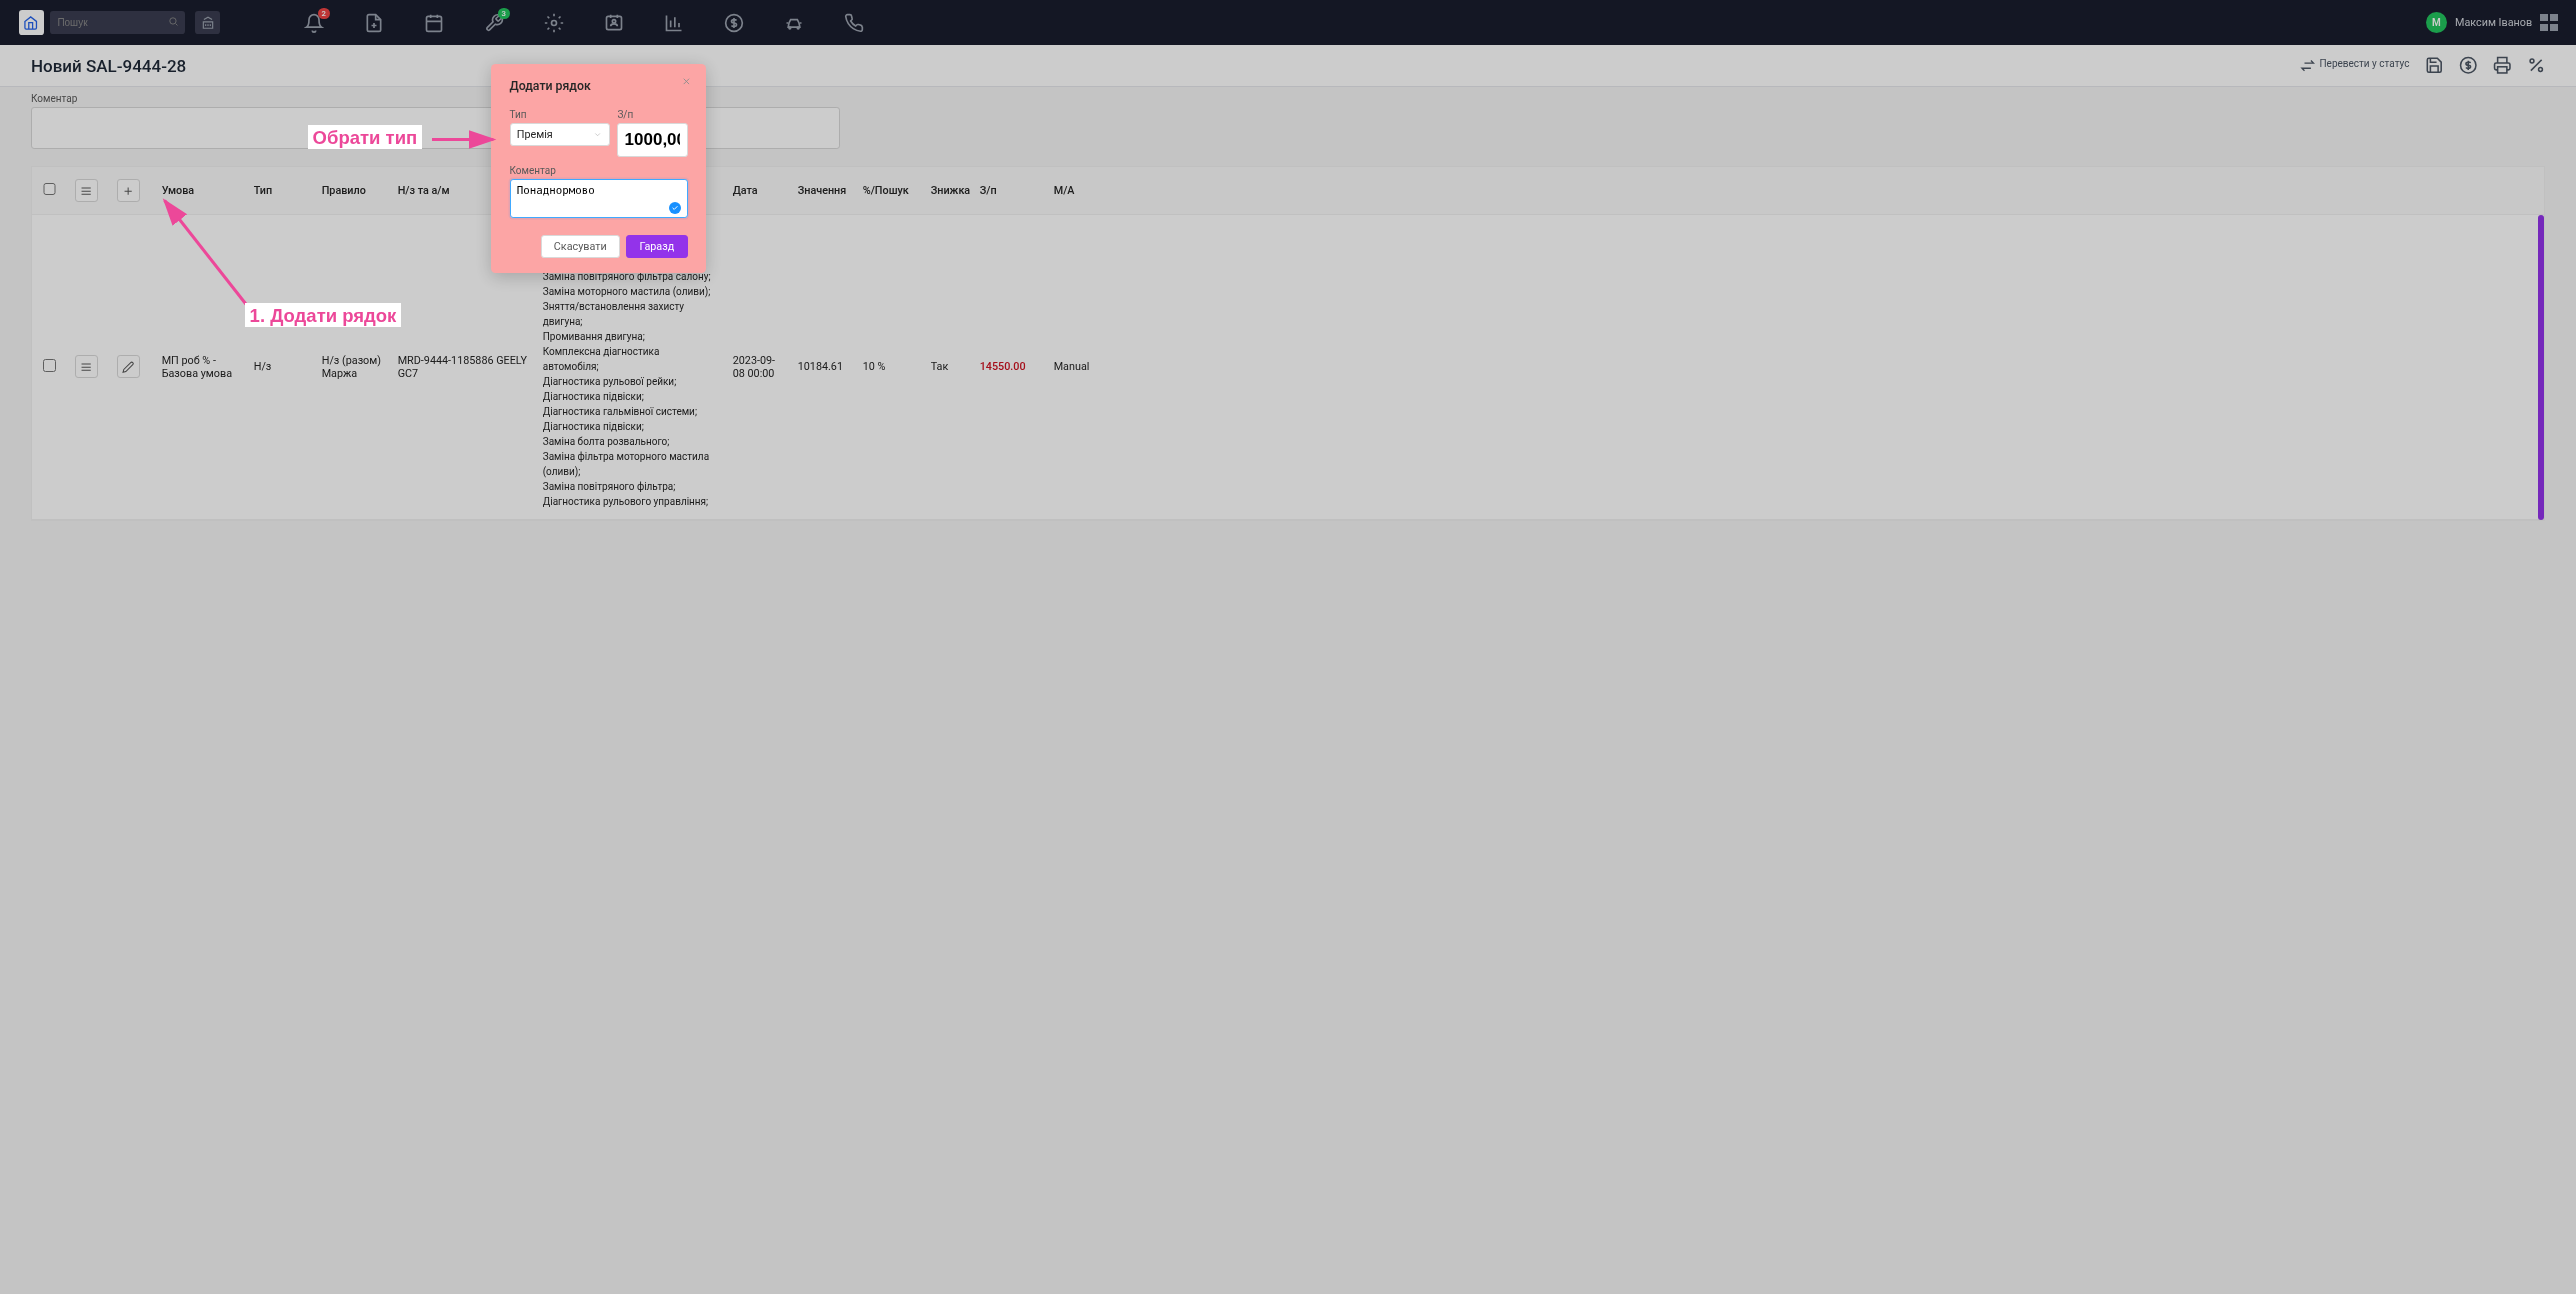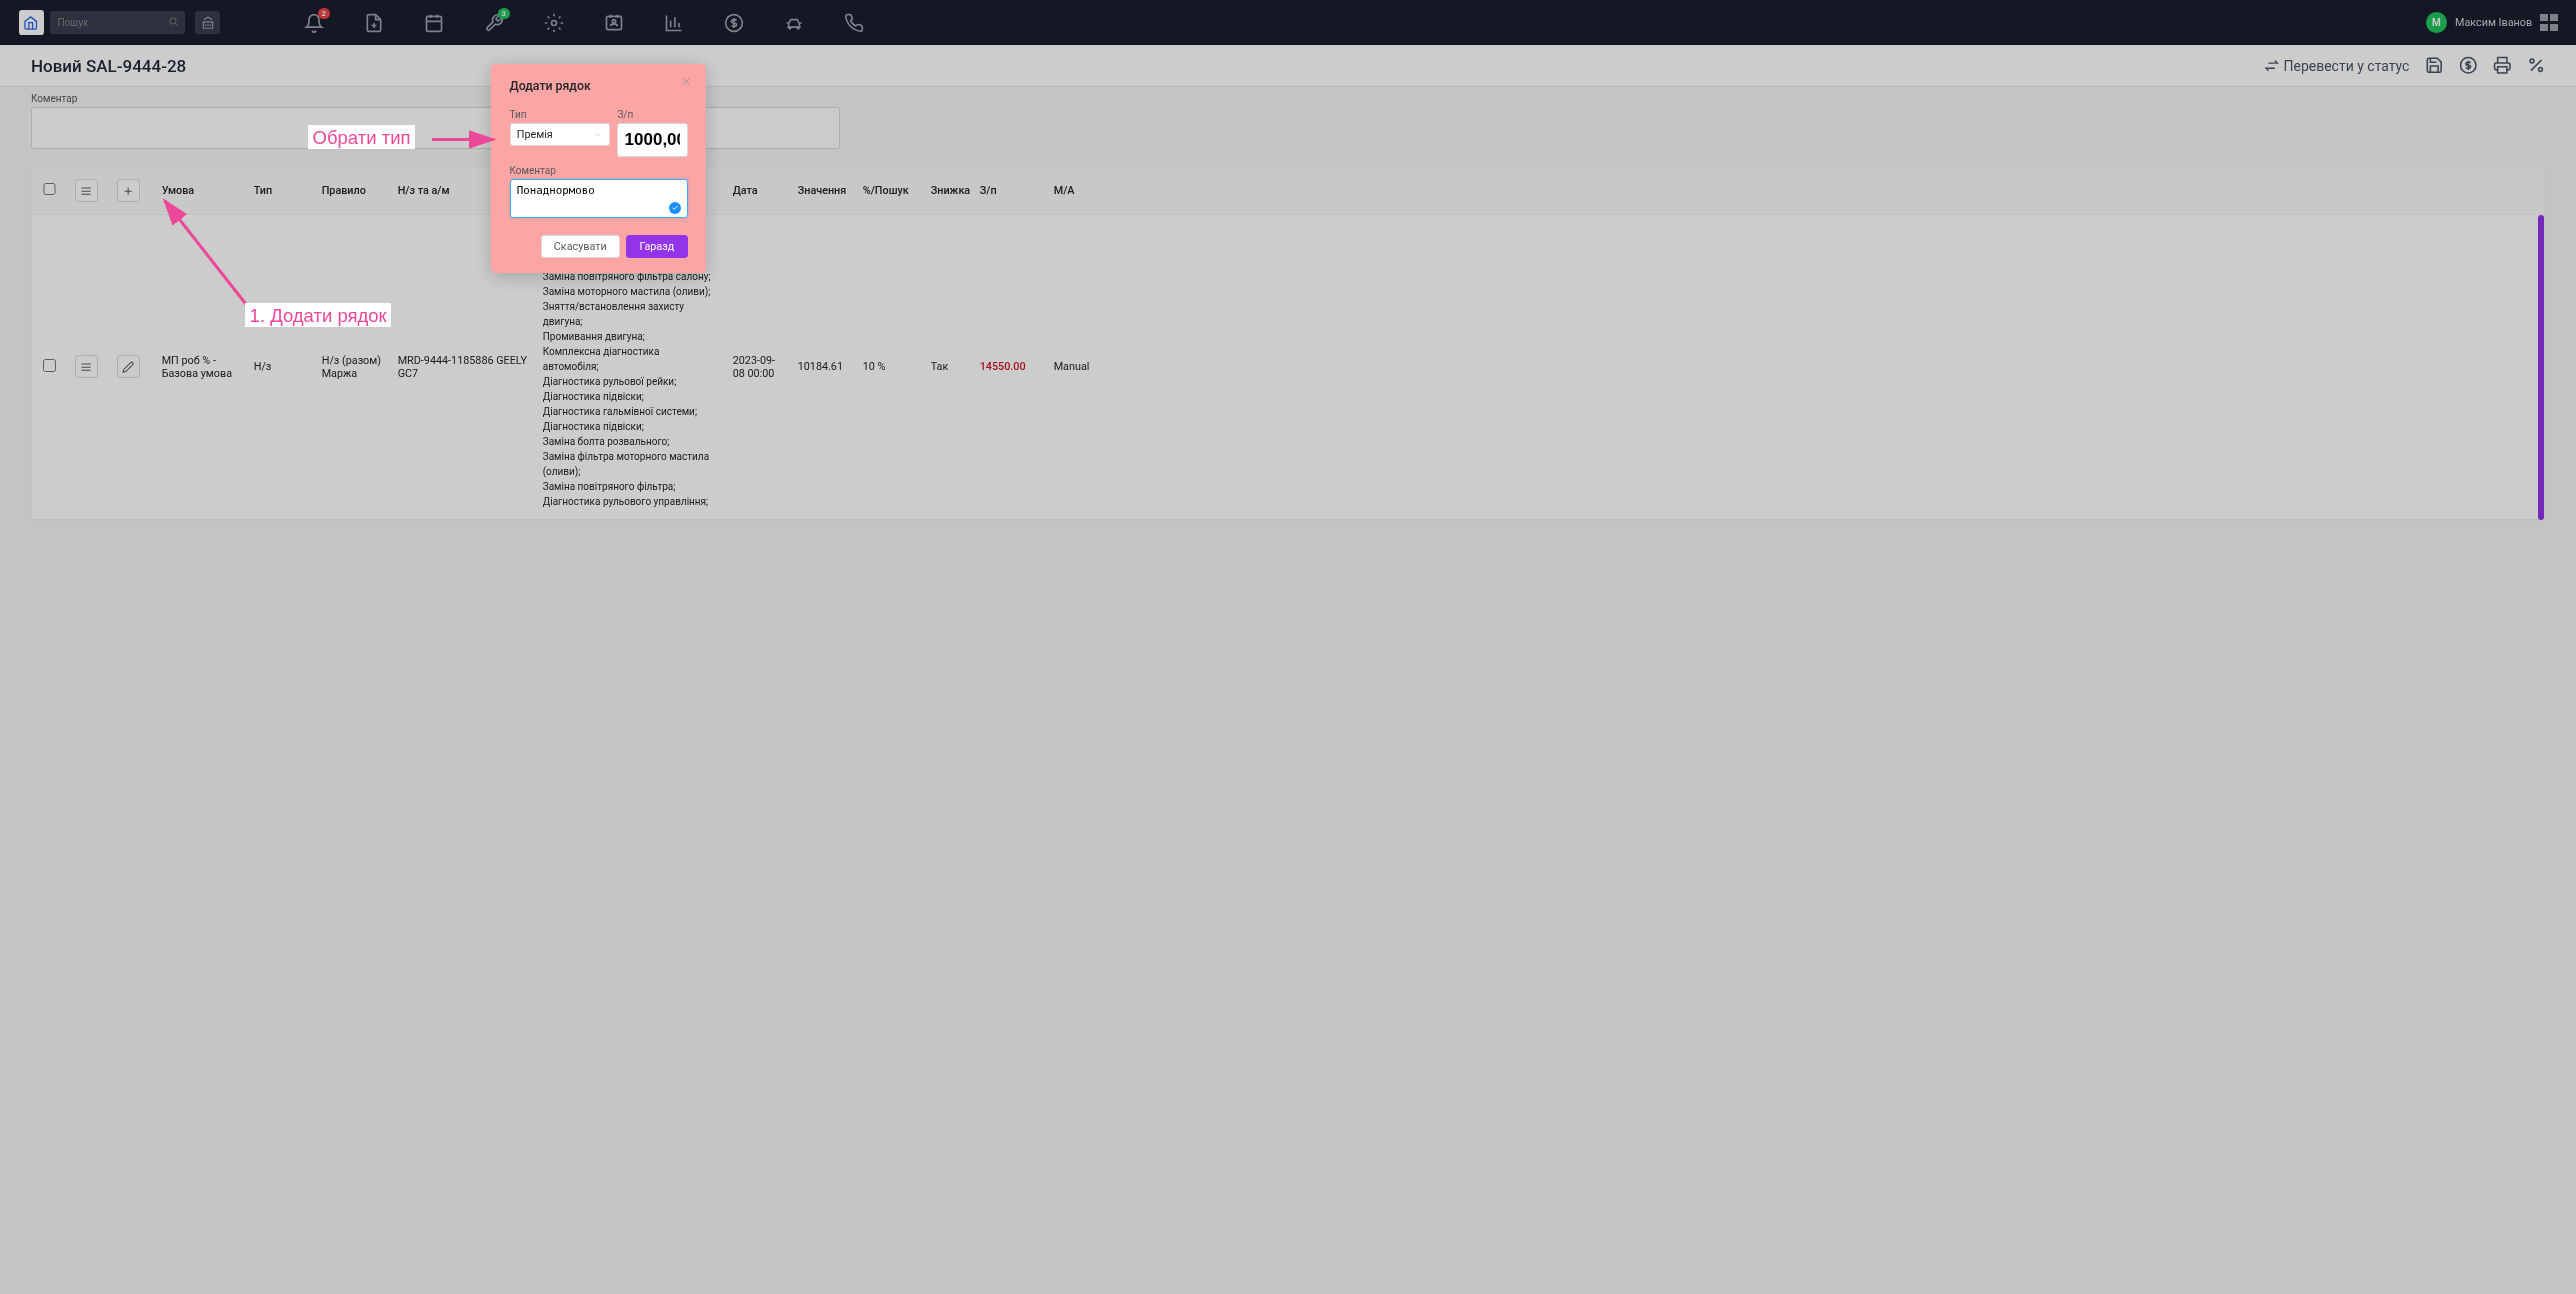--- a/index.html
+++ b/index.html
@@ -20,21 +20,21 @@
 .badge-green { background: #22c55e; }
 
 .user-area { margin-left: auto; display: flex; align-items: center; gap: 7.7px; color: #d1d5db; }
 .avatar { width: 21.6px; height: 21.6px; background: #22c55e; border-radius: 50%; display: flex; align-items: center; justify-content: center; color: #fff; font-weight: 600; font-size: 10px; }
 .grid-icon { display: grid; grid-template-columns: 7.7px 7.7px; grid-template-rows: 7.7px 7.7px; gap: 2.3px; }
 .grid-icon span { background: #9ca3af; }
 
 .subheader { background: #fff; height: 42px; display: flex; align-items: center; padding: 0 31px; border-bottom: 0.8px solid #e5e7eb; }
 .page-title { font-size: 17px; font-weight: 500; color: #1f2937; }
 .sub-actions { margin-left: auto; display: flex; align-items: center; gap: 15.4px; }
-.status-btn { display: flex; align-items: flex-start; gap: 4px; cursor: pointer; color: #4b5563; font-size: 14px; }
+.status-btn { display: flex; align-items: flex-start; gap: 4px; cursor: pointer; color: #4b5563; font-size: 10px; }
 .icon-btn { color: #4b5563; cursor: pointer; display: flex; }
 .icon-btn svg { width: 18.5px; height: 18.5px; }
 
 .content { padding: 0 31px; position: relative; }
 .comment-section { margin-top: 6.2px; }
 .comment-label { font-size: 10px; color: #595959; margin-bottom: 3.1px; display: block; }
 .comment-box { width: 809px; height: 42px; border: 0.8px solid #d9d9d9; border-radius: 3.1px; background: #fff; }
 
 .table-wrap { margin-top: 17px; background: #fff; border: 0.8px solid #f0f0f0; position: relative; }
 .table-header { display: flex; background: #fafafa; border-bottom: 0.8px solid #f0f0f0; height: 48px; align-items: center; font-size: 10.8px; font-weight: 500; color: #262626; }
@@ -76,21 +76,21 @@
 .field-textarea { width: 100%; height: 39px; border: 0.8px solid #40a9ff; border-radius: 3.1px; padding: 4.6px 6.2px; font-size: 10.8px; resize: none; position: relative; box-shadow: 0 0 0 1.5px rgba(24,144,255,0.1); }
 .textarea-wrap { position: relative; }
 .check-badge { position: absolute; right: 6.2px; bottom: 6.2px; width: 12.3px; height: 12.3px; background: #1890ff; border-radius: 50%; display: flex; align-items: center; justify-content: center; }
 .check-badge svg { width: 7.7px; height: 7.7px; }
 .modal-footer { display: flex; justify-content: flex-end; gap: 6.2px; margin-top: 14px; }
 .btn { height: 23px; padding: 0 12.3px; border-radius: 3.1px; font-size: 10.8px; cursor: pointer; display: flex; align-items: center; }
 .btn-default { background: #fff; border: 0.8px solid #d9d9d9; color: #595959; }
 .btn-primary { background: #9333ea; border: 0.8px solid #9333ea; color: #fff; }
 
 .annot { position: fixed; z-index: 300; font-family: Arial; pointer-events: none; }
-.annot-label { background: #fff; color: #ec4899; font-size: 18.5px; font-weight: 400; padding: 1.5px 4.6px; margin-top: 36px; }
+.annot-label { background: #fff; color: #ec4899; font-size: 18.5px; font-weight: 700; padding: 1.5px 4.6px; margin-top: 36px; }
 .arrow-svg { position: fixed; z-index: 299; pointer-events: none; }
 </style>
 </head>
 <body>
 
 <div class="overlay-dim"></div>
 
 <div class="topbar">
   <div class="home-btn">
     <svg width="15.4" height="15.4" viewBox="0 0 24 24" fill="none" stroke="#2563eb" stroke-width="2">

